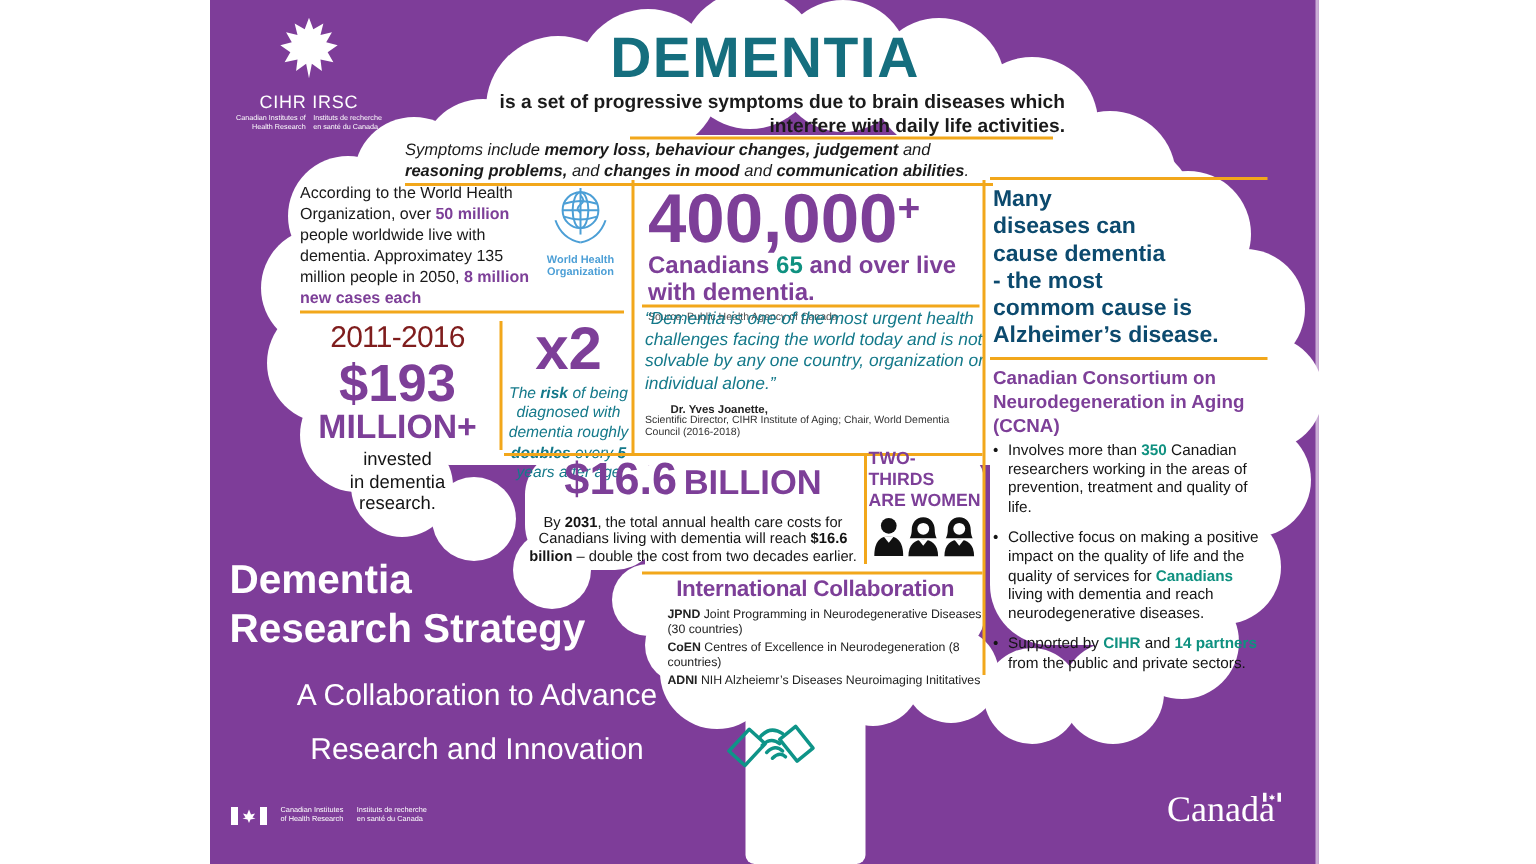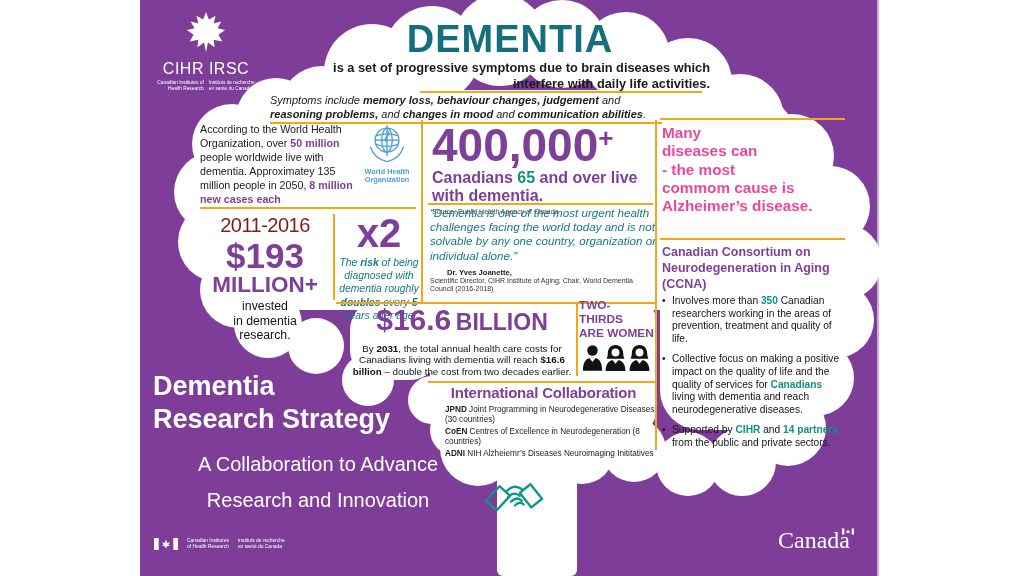--- a/index.html
+++ b/index.html
@@ -9,21 +9,21 @@
   .purple-canvas{left:140px;top:0;width:737px;height:576px;background:#7E3D99;border-right:2px solid #CBAED6;}
   .brain{left:0;top:0;z-index:1;pointer-events:none;}
   .z{z-index:2;}
   .hline{height:2px;background:#F2A71B;}
   .vline{width:2px;background:#F2A71B;}
   .b{font-weight:bold;}
   .pu{color:#7D3F98;font-weight:bold;}
   .tl{color:#0F9180;font-weight:bold;}
   
   .brand-top{left:148px;top:10px;width:116px;text-align:center;color:#fff;}
-  .brand-top .title{font-size:16px;letter-spacing:.5px;margin-top:2px;}
+  .brand-top .title{font-size:12px;letter-spacing:.5px;margin-top:2px;}
   .brand-sub{display:flex;justify-content:center;gap:5px;font-size:4.8px;line-height:6px;margin-top:2px;}
   .brand-sub .c1{text-align:right;}
   .brand-sub .c2{text-align:left;}
   
   .dem-title{left:350px;top:18px;width:320px;text-align:center;font-size:38px;font-weight:800;
              letter-spacing:1px;color:#156E7E;}
   .dem-def{left:320px;top:60px;width:390px;text-align:right;font-size:12.8px;font-weight:bold;
            line-height:16px;color:#1a1a1a;}
   .symptoms{left:270px;top:94px;width:392px;font-size:11px;line-height:13.5px;color:#1a1a1a;font-style:italic;}
   
@@ -61,21 +61,21 @@
   .twothirds{left:579px;top:298px;width:75px;text-align:left;}
   .twothirds .tw{font-size:11.8px;font-weight:800;color:#7D3F98;line-height:14px;}
   .twothirds .icons{display:flex;justify-content:center;gap:1px;margin-top:4px;}
   
   .intl{left:431px;top:384px;width:225px;}
   .intl .ititle{font-size:15px;font-weight:bold;color:#7D3F98;text-align:center;white-space:nowrap;letter-spacing:-.2px;}
   .intl .items{margin-top:4px;}
   .intl .item{font-size:8.2px;line-height:9.6px;color:#222;padding-left:14px;margin-bottom:3px;}
   .intl .hs{margin:0 0 0 52px;}
   
-  .many{left:662px;top:124px;width:184px;font-size:15.3px;font-weight:800;color:#ec4899;line-height:18.3px;}
+  .many{left:662px;top:124px;width:184px;font-size:15.3px;font-weight:800;color:#0c4a6e;line-height:18.3px;}
   .ccna{left:662px;top:244px;width:184px;font-size:12.5px;font-weight:800;color:#7D3F98;line-height:16px;}
   .bullets{left:662px;top:295px;width:184px;font-size:10.2px;line-height:12.6px;color:#141414;}
   .bullets .li{position:relative;padding-left:10px;margin-bottom:8px;}
   .bullets .li:before{content:"•";position:absolute;left:0;top:0;}
   
   .strategy{left:153px;top:370px;width:330px;color:#fff;}
   .strategy .t{font-size:27px;font-weight:bold;line-height:33px;}
   .strategy .s{font-size:20px;font-weight:normal;line-height:36px;text-align:center;}
   .strategy .s.first{margin-top:10px;}
   
@@ -268,20 +268,21 @@
         <path d="M29,41 q6,-6 11,-1"></path>
         <path d="M33,45 q5,-5 9,-1"></path>
       </g>
     </svg>
   </div>
 
   <div class="abs z hline" style="left:660px;top:118px;width:185px;"></div>
   <div class="abs z many">
     <div>Many</div>
     <div>diseases can</div>
+    <div>cause dementia</div>
     <div>- the most</div>
     <div>commom cause is</div>
     <div>Alzheimer’s disease.</div>
   </div>
   <div class="abs z hline" style="left:660px;top:238px;width:185px;"></div>
   <div class="abs z ccna">
     <div>Canadian Consortium on</div>
     <div>Neurodegeneration in Aging</div>
     <div>(CCNA)</div>
   </div>

